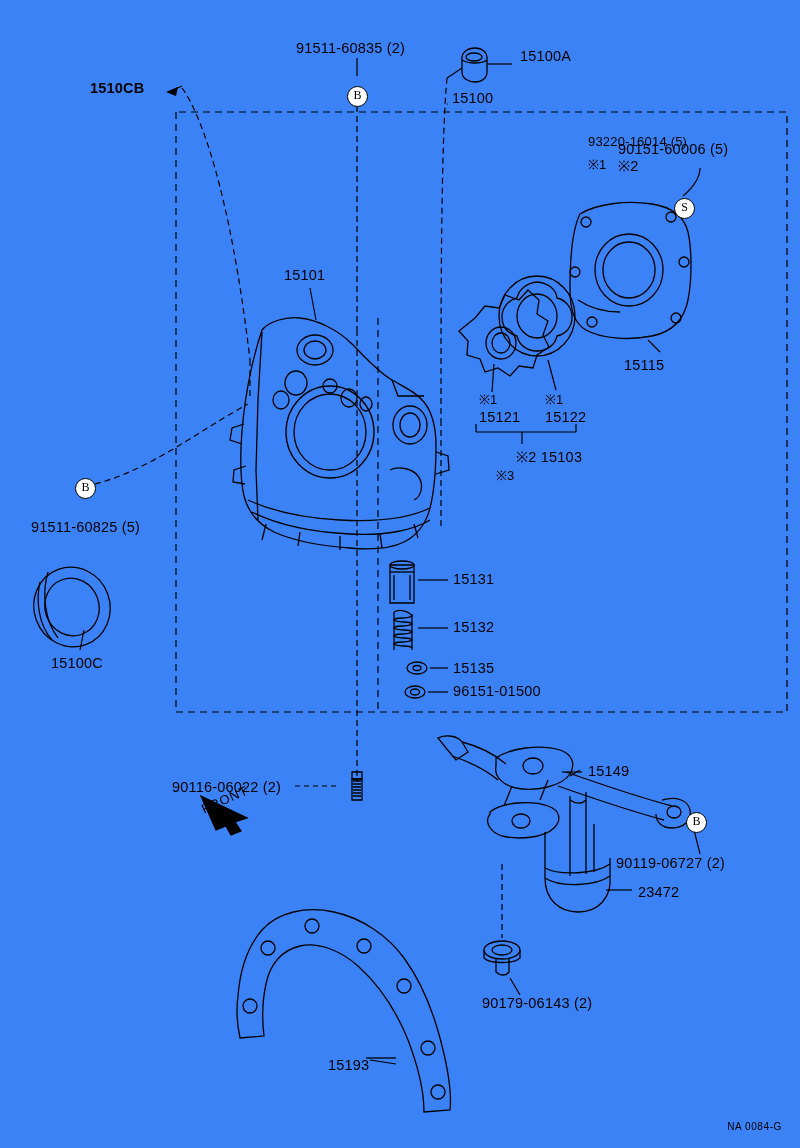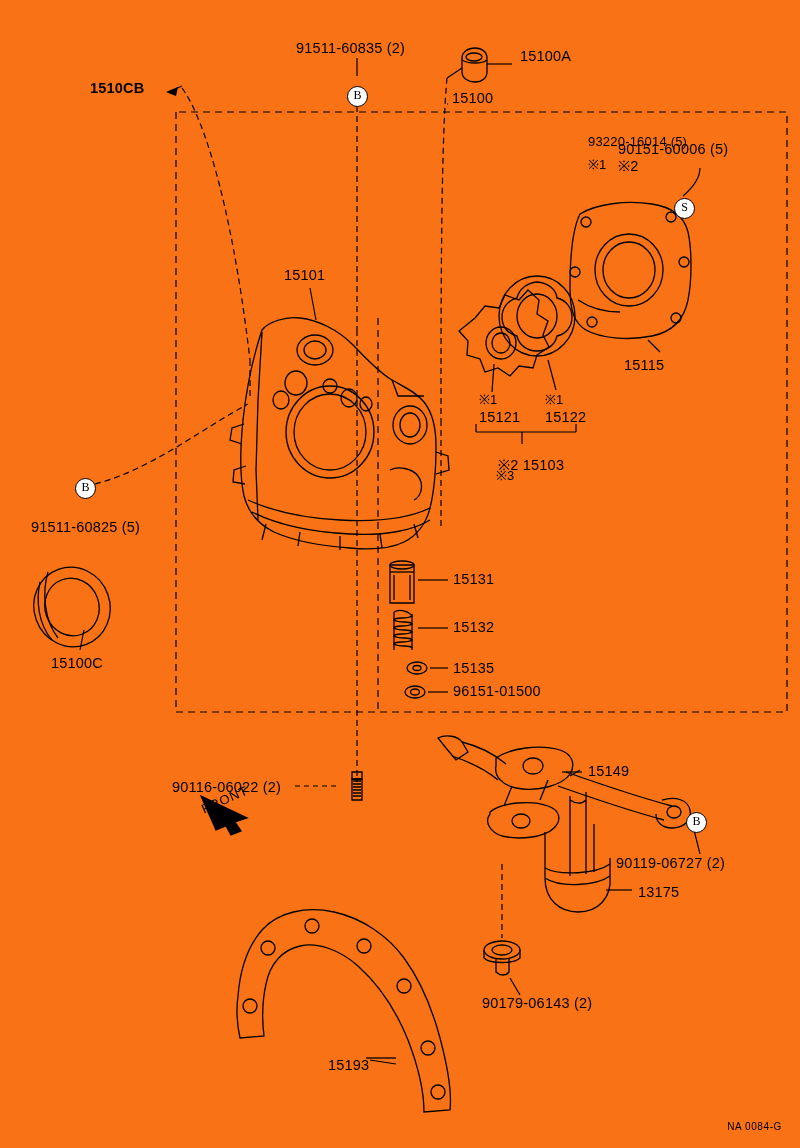--- a/index.html
+++ b/index.html
@@ -4,21 +4,21 @@
 <style>
   html, body {
     margin: 0;
     padding: 0;
     background: #ffffff;
   }
   #page {
     position: relative;
     width: 800px;
     height: 1148px;
-    background: #f97316;
+    background: #3b82f6;
     font-family: "Liberation Sans", sans-serif;
     color: #000000;
     overflow: hidden;
     text-decoration: underline;
   }
   .lbl {
     position: absolute;
     font-size: 14.5px;
     letter-spacing: 0.2px;
     white-space: nowrap;
@@ -334,35 +334,35 @@
 
   <div class="lbl" style="left:618px; top:155px;">※2</div>
 
   <div class="lbl" style="left:284px; top:267px;">15101</div>
   <div class="lbl" style="left:624px; top:357px;">15115</div>
 
   <div class="lbl small" style="left:479px; top:390px;">※1</div>
   <div class="lbl small" style="left:545px; top:390px;">※1</div>
   <div class="lbl" style="left:479px; top:409px;">15121</div>
   <div class="lbl" style="left:545px; top:409px;">15122</div>
-  <div class="lbl" style="left:498px; top:446px;margin-top:8px;">※2 15103</div>
+  <div class="lbl" style="left:516px; top:446px;">※2 15103</div>
   <div class="lbl small" style="left:496px; top:466px;">※3</div>
 
   <div class="lbl" style="left:31px; top:519px;">91511-60825 (5)</div>
   <div class="lbl" style="left:51px; top:655px;">15100C</div>
 
   <div class="lbl" style="left:453px; top:571px;">15131</div>
   <div class="lbl" style="left:453px; top:619px;">15132</div>
   <div class="lbl" style="left:453px; top:660px;">15135</div>
   <div class="lbl" style="left:453px; top:683px;">96151-01500</div>
 
   <div class="lbl" style="left:172px; top:779px;">90116-06022 (2)</div>
   <div class="lbl" style="left:588px; top:763px;">15149</div>
   <div class="lbl" style="left:616px; top:855px;">90119-06727 (2)</div>
-  <div class="lbl" style="left:638px; top:884px;">13175</div>
+  <div class="lbl" style="left:638px; top:884px;">23472</div>
   <div class="lbl" style="left:482px; top:995px;">90179-06143 (2)</div>
   <div class="lbl" style="left:328px; top:1057px;">15193</div>
 
   <div class="circ-b" style="left:347px; top:86px;">B</div>
   <div class="circ-b" style="left:674px; top:198px;">S</div>
   <div class="circ-b" style="left:75px; top:478px;">B</div>
   <div class="circ-b" style="left:686px; top:812px;">B</div>
 
   <div class="front-text" style="left:200px; top:792px;">FRONT</div>
 

